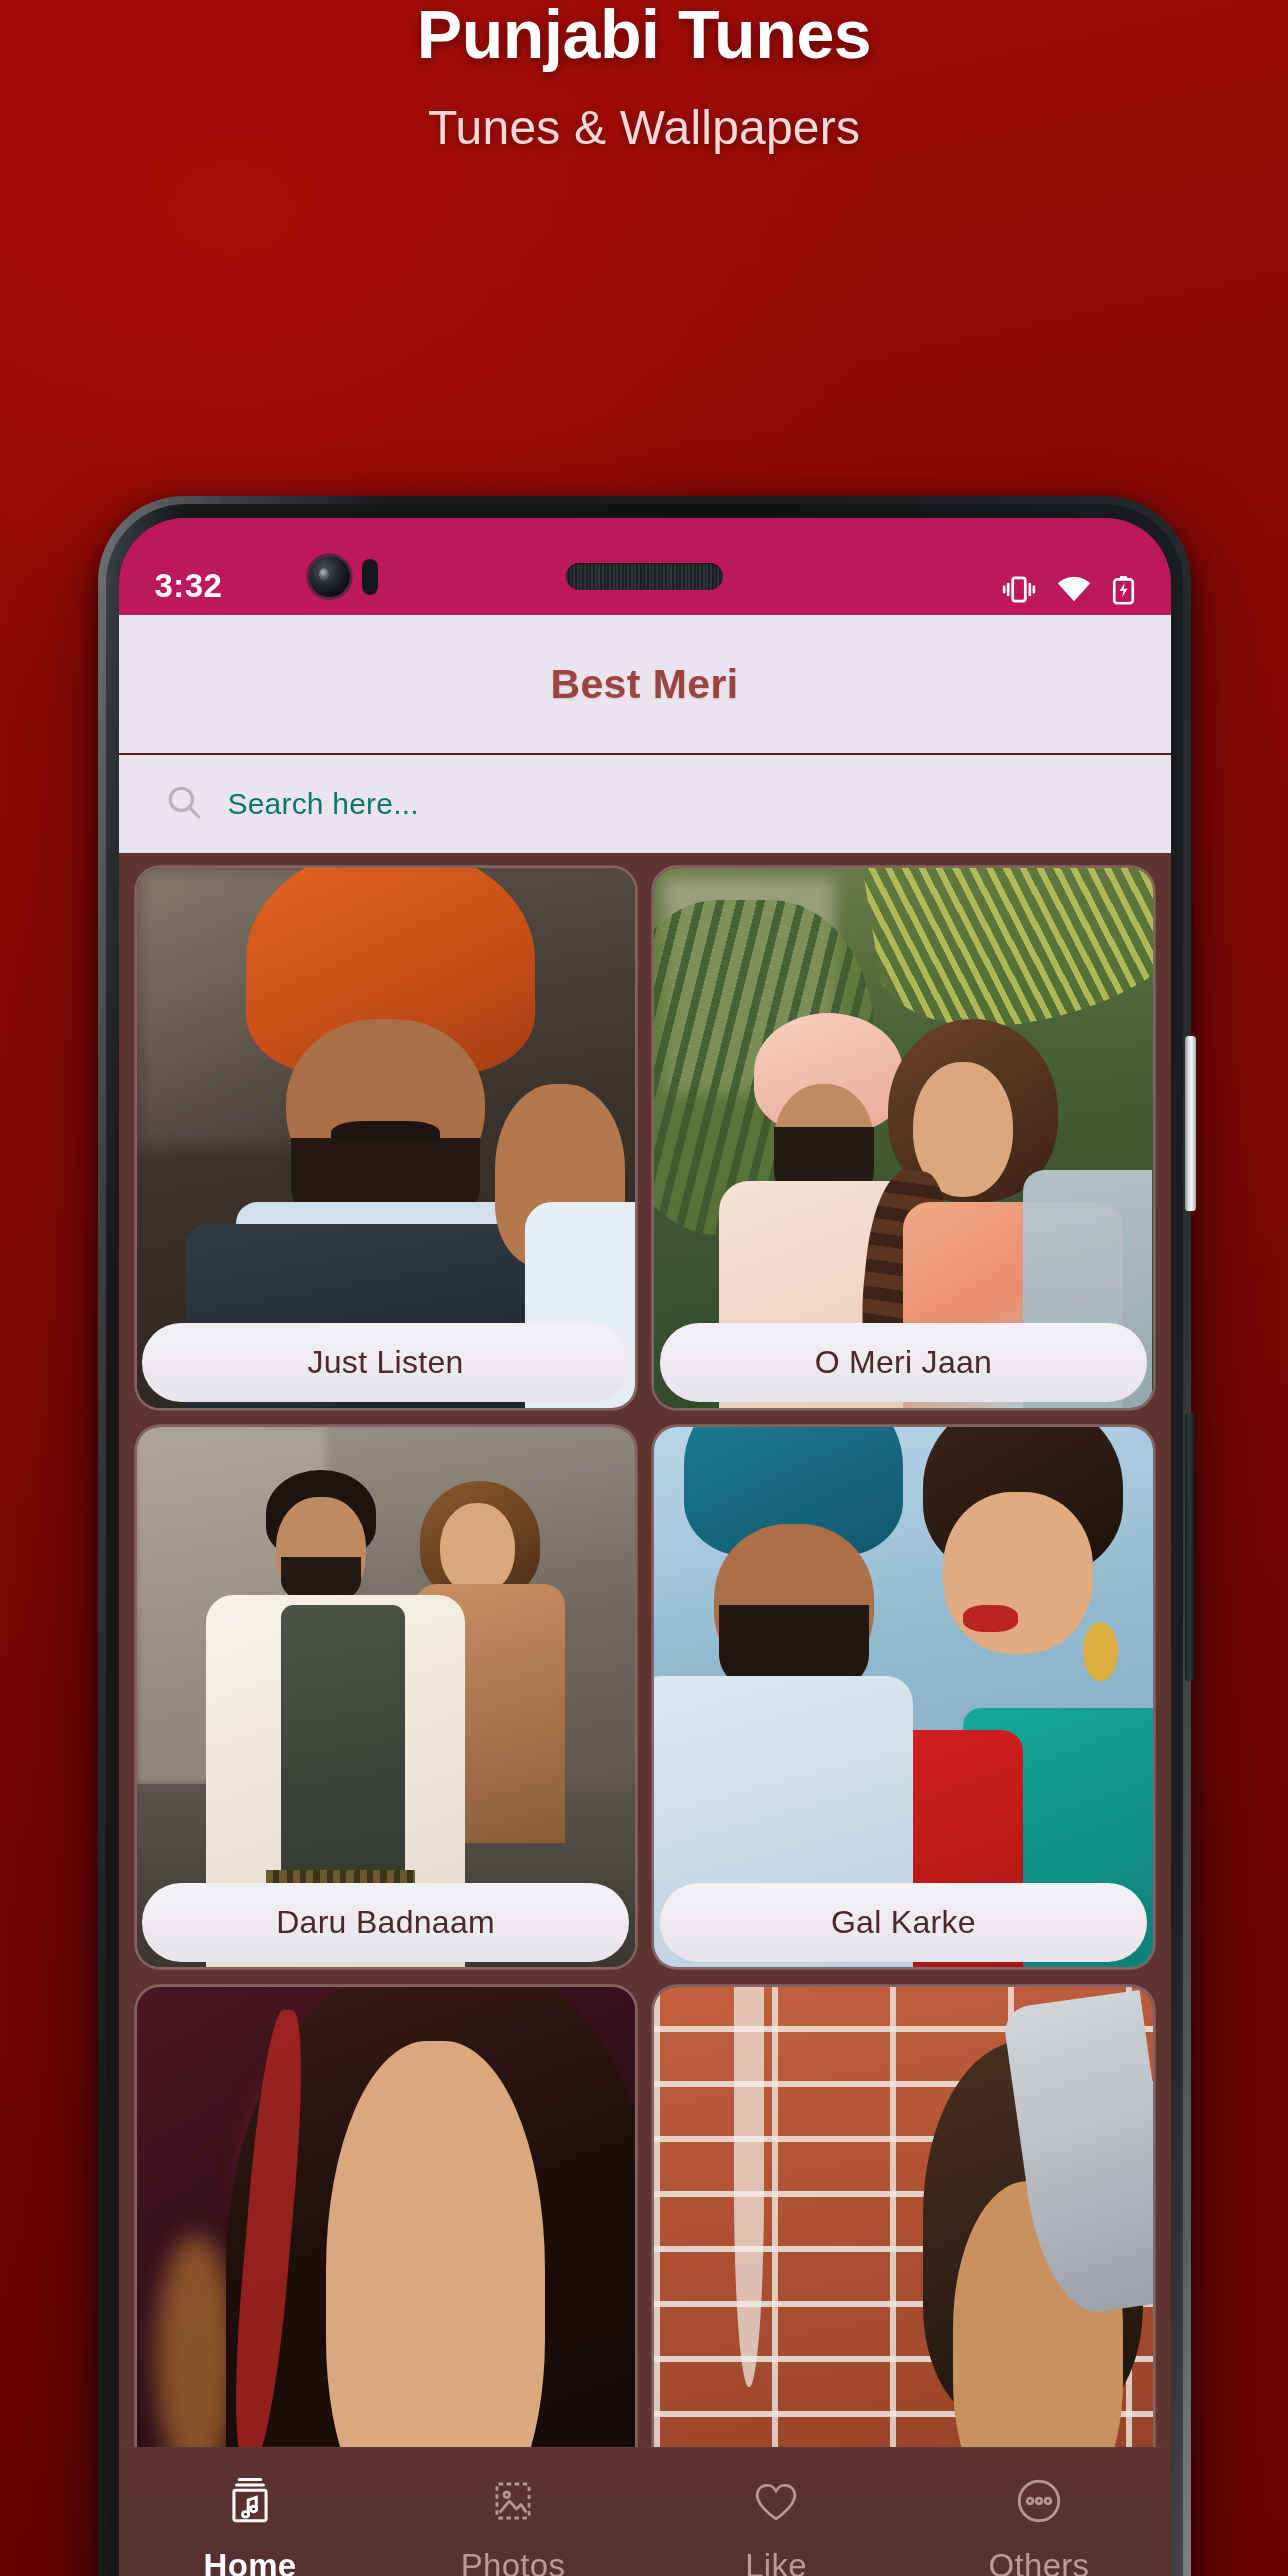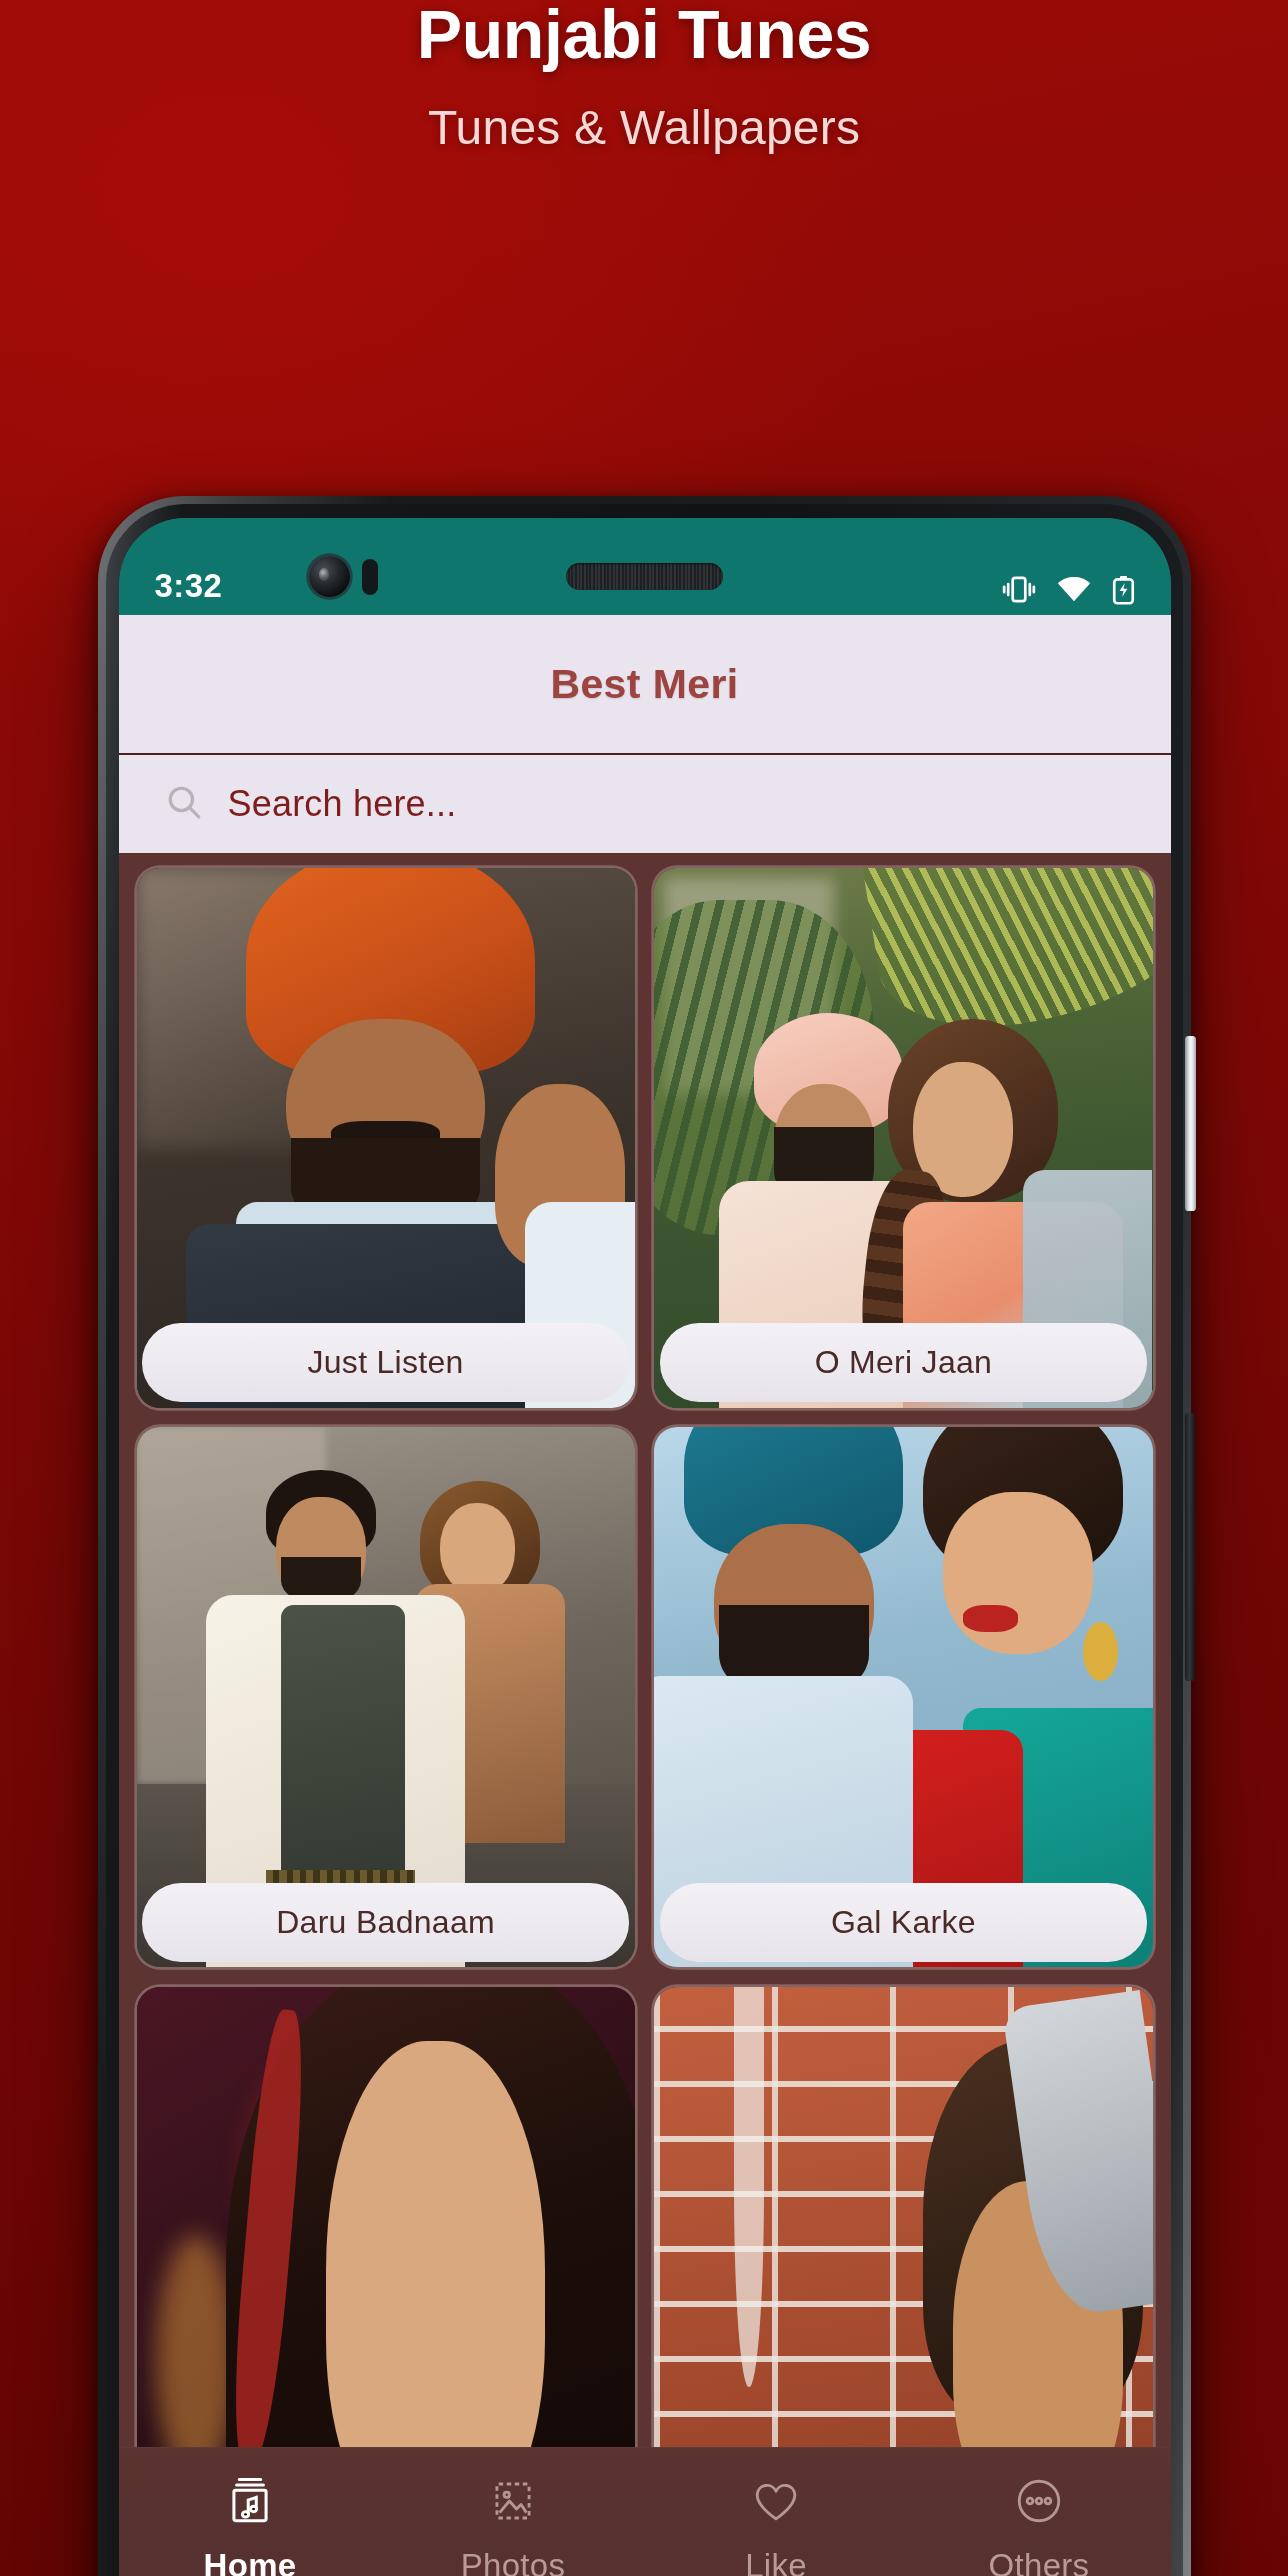--- a/index.html
+++ b/index.html
@@ -86,21 +86,21 @@
   }
 
   
   .app {
     position:absolute; left:0; top:0; width:100%; height:100%;
     display:flex; flex-direction:column;
     background:#5e3432;
   }
   .statusbar {
     height:97px; flex:0 0 97px;
-    background:#0f766e;
+    background:#be185d;
     display:flex; align-items:flex-end; justify-content:space-between;
     padding:0 32px 10.7px 36px;
     position:relative; z-index:5;
   }
   .clock { font-size:33px; font-weight:bold; color:#ffffff; letter-spacing:0.4px; }
   .sb-icons { display:flex; align-items:center; gap:19.7px; padding-right:3.6px; }
   .sb-icons svg { display:block; }
 
   .appbar {
     flex:0 0 140px;
@@ -113,21 +113,21 @@
     text-shadow:0 0.9px 1.8px rgba(0,0,0,.14);
   }
 
   .searchbar {
     flex:0 0 98px;
     background:#e9e4ee;
     display:flex; align-items:center;
     padding:0 45px;
     gap:23px;
   }
-  .search-text { font-size:36px; color:#7f1d1d; font-weight:400; letter-spacing:0.2px; }
+  .search-text { font-size:30px; color:#0f766e; font-weight:400; letter-spacing:0.2px; }
 
   .grid {
     flex:1 1 auto;
     background:#5e3432;
     padding:14.3px 18px 0 18px;
     display:grid;
     grid-template-columns:1fr 1fr;
     grid-auto-rows:540px;
     gap:19.7px 19.7px;
     overflow:hidden;

